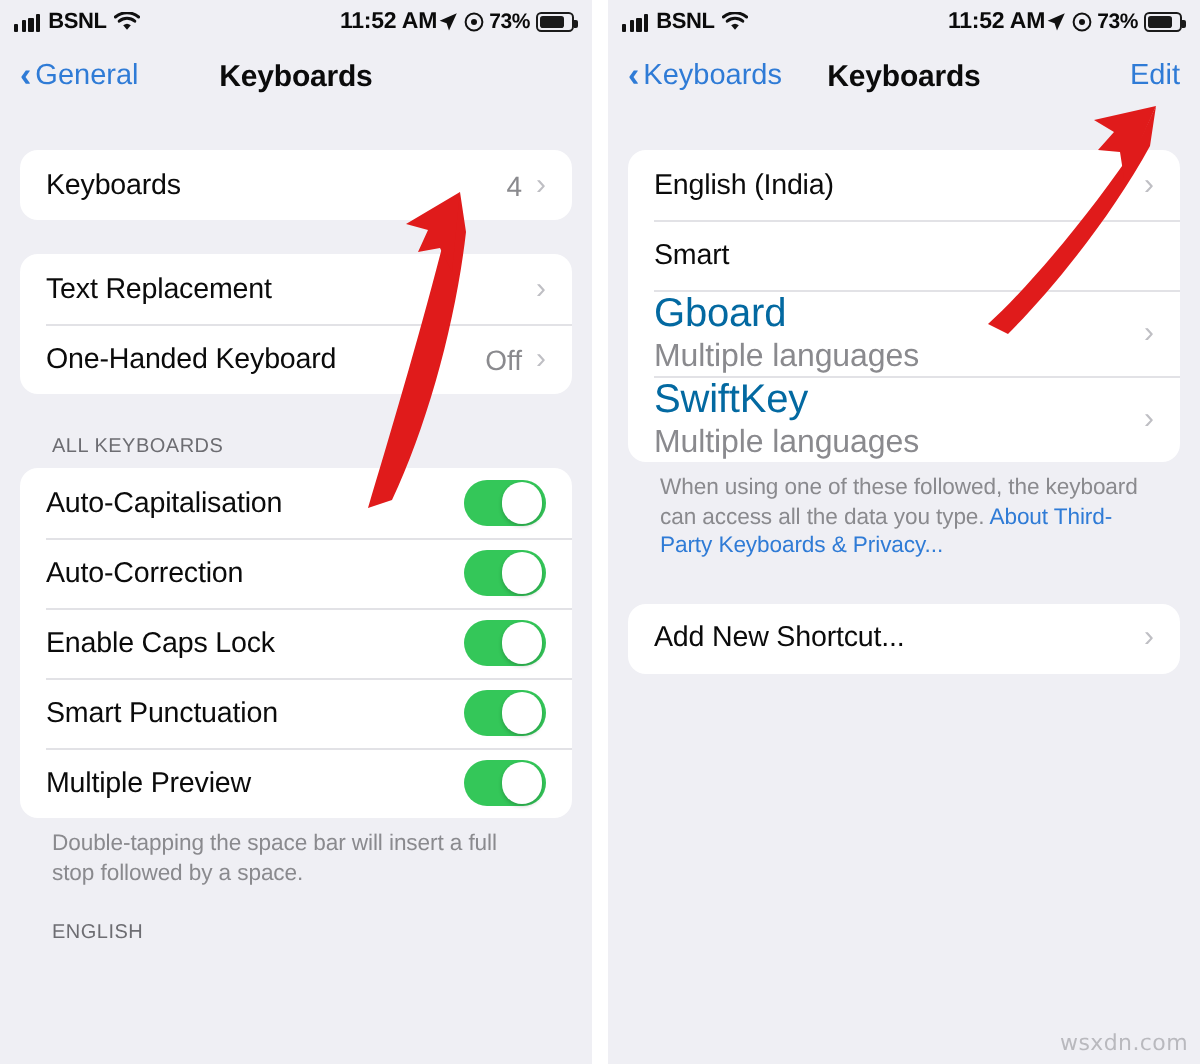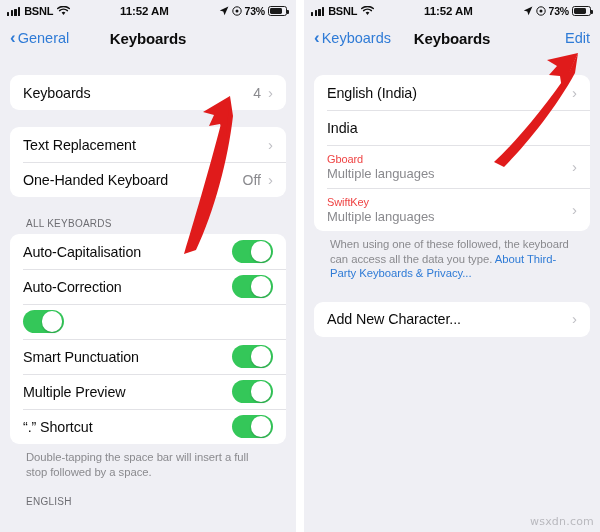--- a/index.html
+++ b/index.html
@@ -15,21 +15,21 @@
   .phone.right{width:296px;}
 
   
   .statusbar{
     height:22px;display:flex;align-items:center;
     padding:0 9px 0 7px;box-sizing:border-box;
     font-size:11px;font-weight:bold;color:#0b0b0b;
     background:#EFEFF4;
   }
   .sb-left{display:flex;align-items:center;gap:4px;flex:0 0 auto;}
-  .sb-mid{flex:1 1 auto;text-align:center;font-size:11.5px;font-weight:bold;letter-spacing:-0.1px;}
+  .sb-mid{flex:1 1 auto;text-align:right;font-size:11.5px;font-weight:bold;letter-spacing:-0.1px;}
   .sb-right{display:flex;align-items:center;gap:3px;flex:0 0 auto;}
   .carrier{font-size:11px;font-weight:bold;letter-spacing:-0.2px;}
   .bars{display:flex;align-items:flex-end;gap:1.2px;height:9px;}
   .bars i{display:block;width:2.4px;background:#111;border-radius:0.5px;}
   .bars i:nth-child(1){height:3.5px;}
   .bars i:nth-child(2){height:5.3px;}
   .bars i:nth-child(3){height:7px;}
   .bars i:nth-child(4){height:9px;}
   .pct{font-size:10.5px;font-weight:bold;letter-spacing:-0.2px;}
   .batt{position:relative;width:19px;height:9.5px;border:1.1px solid #1b1b1b;border-radius:2.6px;box-sizing:border-box;}
@@ -60,22 +60,22 @@
     padding:0 13px;box-sizing:border-box;position:relative;
   }
   .row + .row::before{
     content:"";position:absolute;left:13px;right:0;top:0;height:1px;background:#E2E2E6;
   }
   .row .label{font-size:14.3px;color:#0b0b0b;letter-spacing:-0.1px;flex:1 1 auto;}
   .row .value{font-size:14px;color:#8A8A8E;margin-right:7px;}
   .row .chev{color:#BFBFC4;font-size:15px;font-weight:500;line-height:1;margin-top:-1px;}
   .row.tall{min-height:43px;align-items:center;}
   .twoline{display:flex;flex-direction:column;justify-content:center;flex:1 1 auto;gap:1px;}
-  .twoline .t1{font-size:11px;color:#ef4444;letter-spacing:-0.1px;}
-  .twoline .t2{font-size:13px;color:#8A8A8E;letter-spacing:-0.05px;}
+  .twoline .t1{font-size:20px;color:#0369a1;letter-spacing:-0.1px;}
+  .twoline .t2{font-size:16px;color:#8A8A8E;letter-spacing:-0.05px;}
 
   .group-header{
     font-size:10px;color:#6D6D72;letter-spacing:0.25px;
     padding:0 16px 5px 16px;text-transform:uppercase;
   }
   .footnote{
     font-size:11.3px;line-height:14.5px;color:#8A8A8E;
     padding:6px 16px 0 16px;letter-spacing:-0.05px;
   }
   .footnote a{color:#2F7BD6;text-decoration:none;}
@@ -181,38 +181,33 @@
               <span class="knob"></span>
             </span>
         </div>
         <div class="row">
           <span class="label">Auto-Correction</span>
           <span class="toggle">
               <span class="knob"></span>
             </span>
         </div>
         <div class="row">
+          <span class="label">Enable Caps Lock</span>
           <span class="toggle">
               <span class="knob"></span>
             </span>
         </div>
         <div class="row">
           <span class="label">Smart Punctuation</span>
           <span class="toggle">
               <span class="knob"></span>
             </span>
         </div>
         <div class="row">
           <span class="label">Multiple Preview</span>
-          <span class="toggle">
-              <span class="knob"></span>
-            </span>
-        </div>
-        <div class="row">
-          <span class="label">“.” Shortcut</span>
           <span class="toggle">
               <span class="knob"></span>
             </span>
         </div>
       </div>
 
       <div class="footnote">Double-tapping the space bar will insert a full stop followed by a space.</div>
 
       <div class="spacer-md"></div>
 
@@ -266,21 +261,21 @@
 
     <div class="content">
       <div class="spacer-lg"></div>
 
       <div class="card">
         <div class="row">
           <span class="label">English (India)</span>
           <span class="chev">›</span>
         </div>
         <div class="row">
-          <span class="label">India</span>
+          <span class="label">Smart</span>
         </div>
         <div class="row tall">
           <span class="twoline">
             <span class="t1">Gboard</span>
             <span class="t2">Multiple languages</span>
           </span>
           <span class="chev">›</span>
         </div>
         <div class="row tall">
           <span class="twoline">
@@ -290,21 +285,21 @@
           <span class="chev">›</span>
         </div>
       </div>
 
       <div class="footnote"><span>When using one of these followed, the keyboard can access all the data you type. </span><a href="#">About Third-Party Keyboards &amp; Privacy...</a></div>
 
       <div class="spacer-lg"></div>
 
       <div class="card">
         <div class="row">
-          <span class="label">Add New Character...</span>
+          <span class="label">Add New Shortcut...</span>
           <span class="chev">›</span>
         </div>
       </div>
     </div>
   </div>
 
   <svg class="arrow-layer" viewBox="0 0 600 532">
     <g>
       <path d="M184 254 C 196 214, 212 160, 224 112 L 230 96 L 233 116 C 228 160, 214 212, 196 250 Z" fill="#E01B1B"></path>
       <path d="M230 96 L 203 112 L 214 115 L 209 126 L 220 124 L 226 136 Z" fill="#E01B1B"></path>

